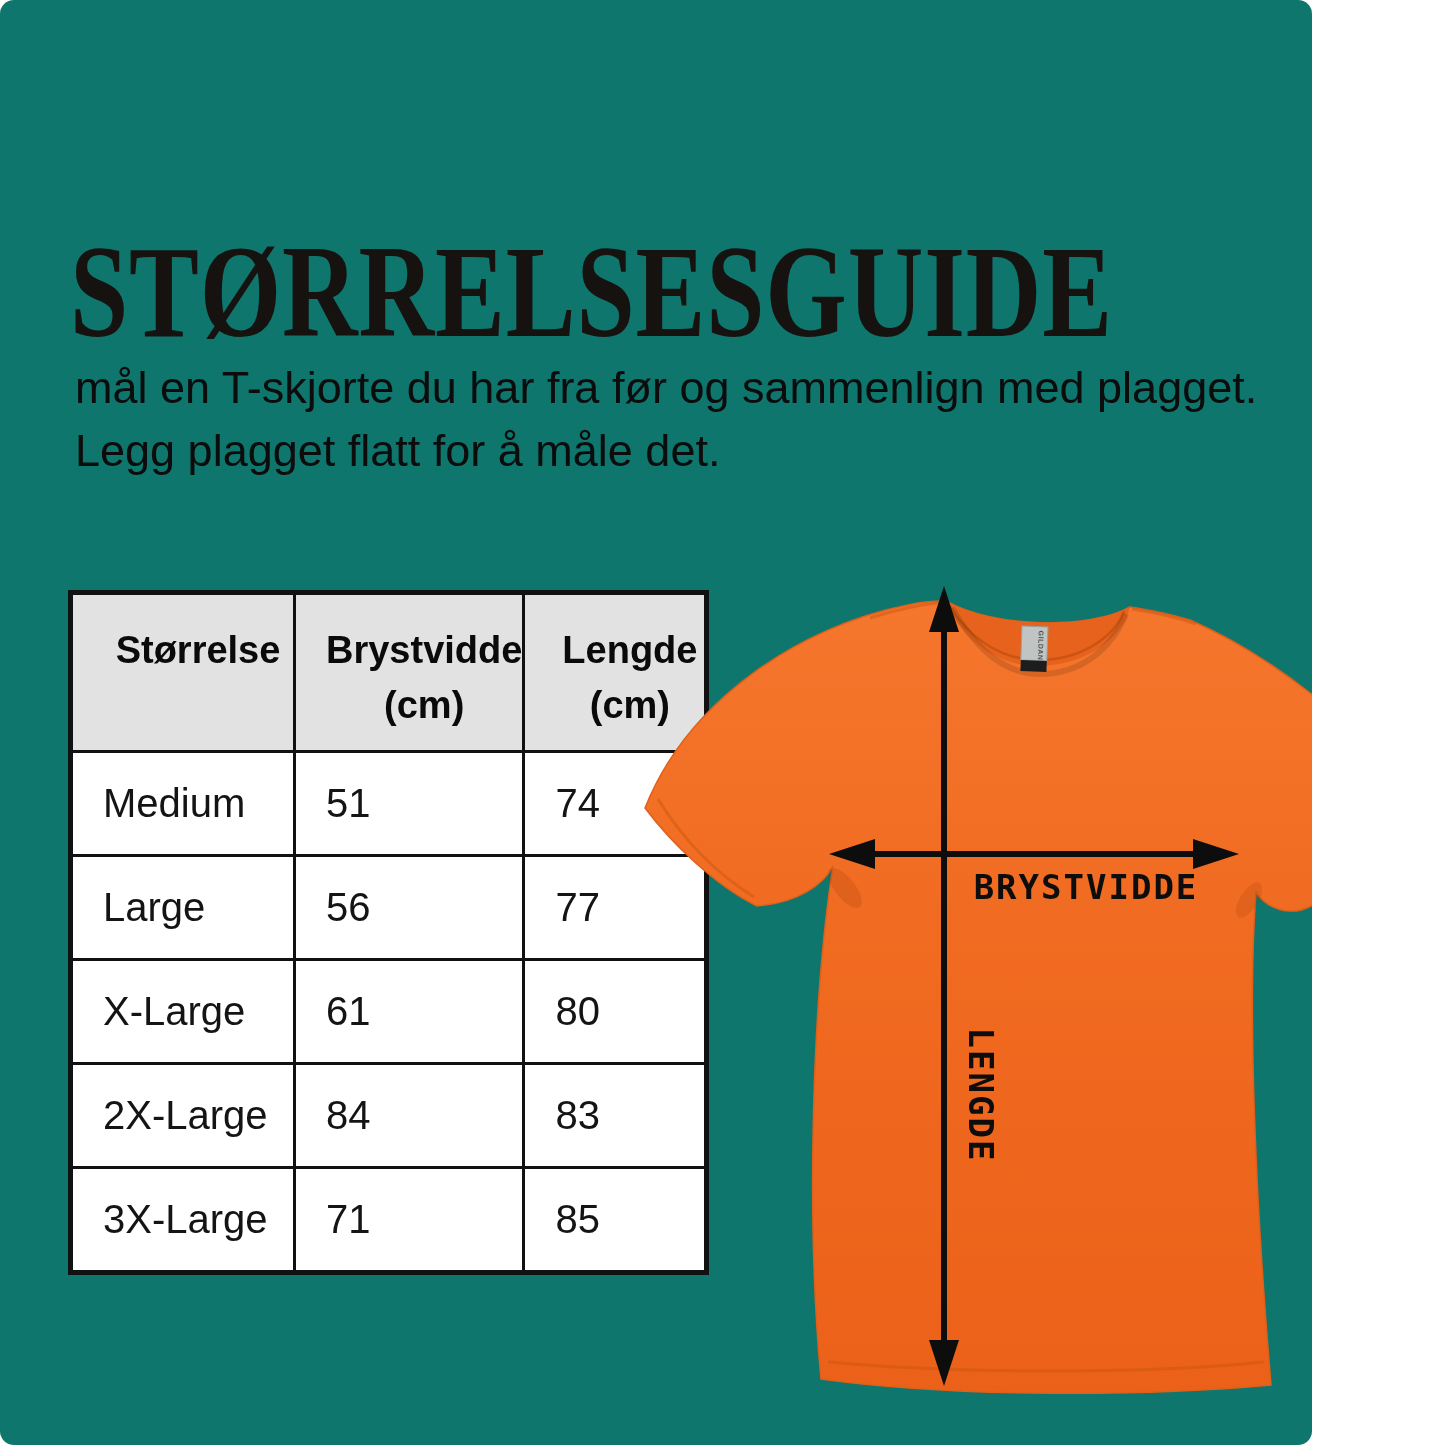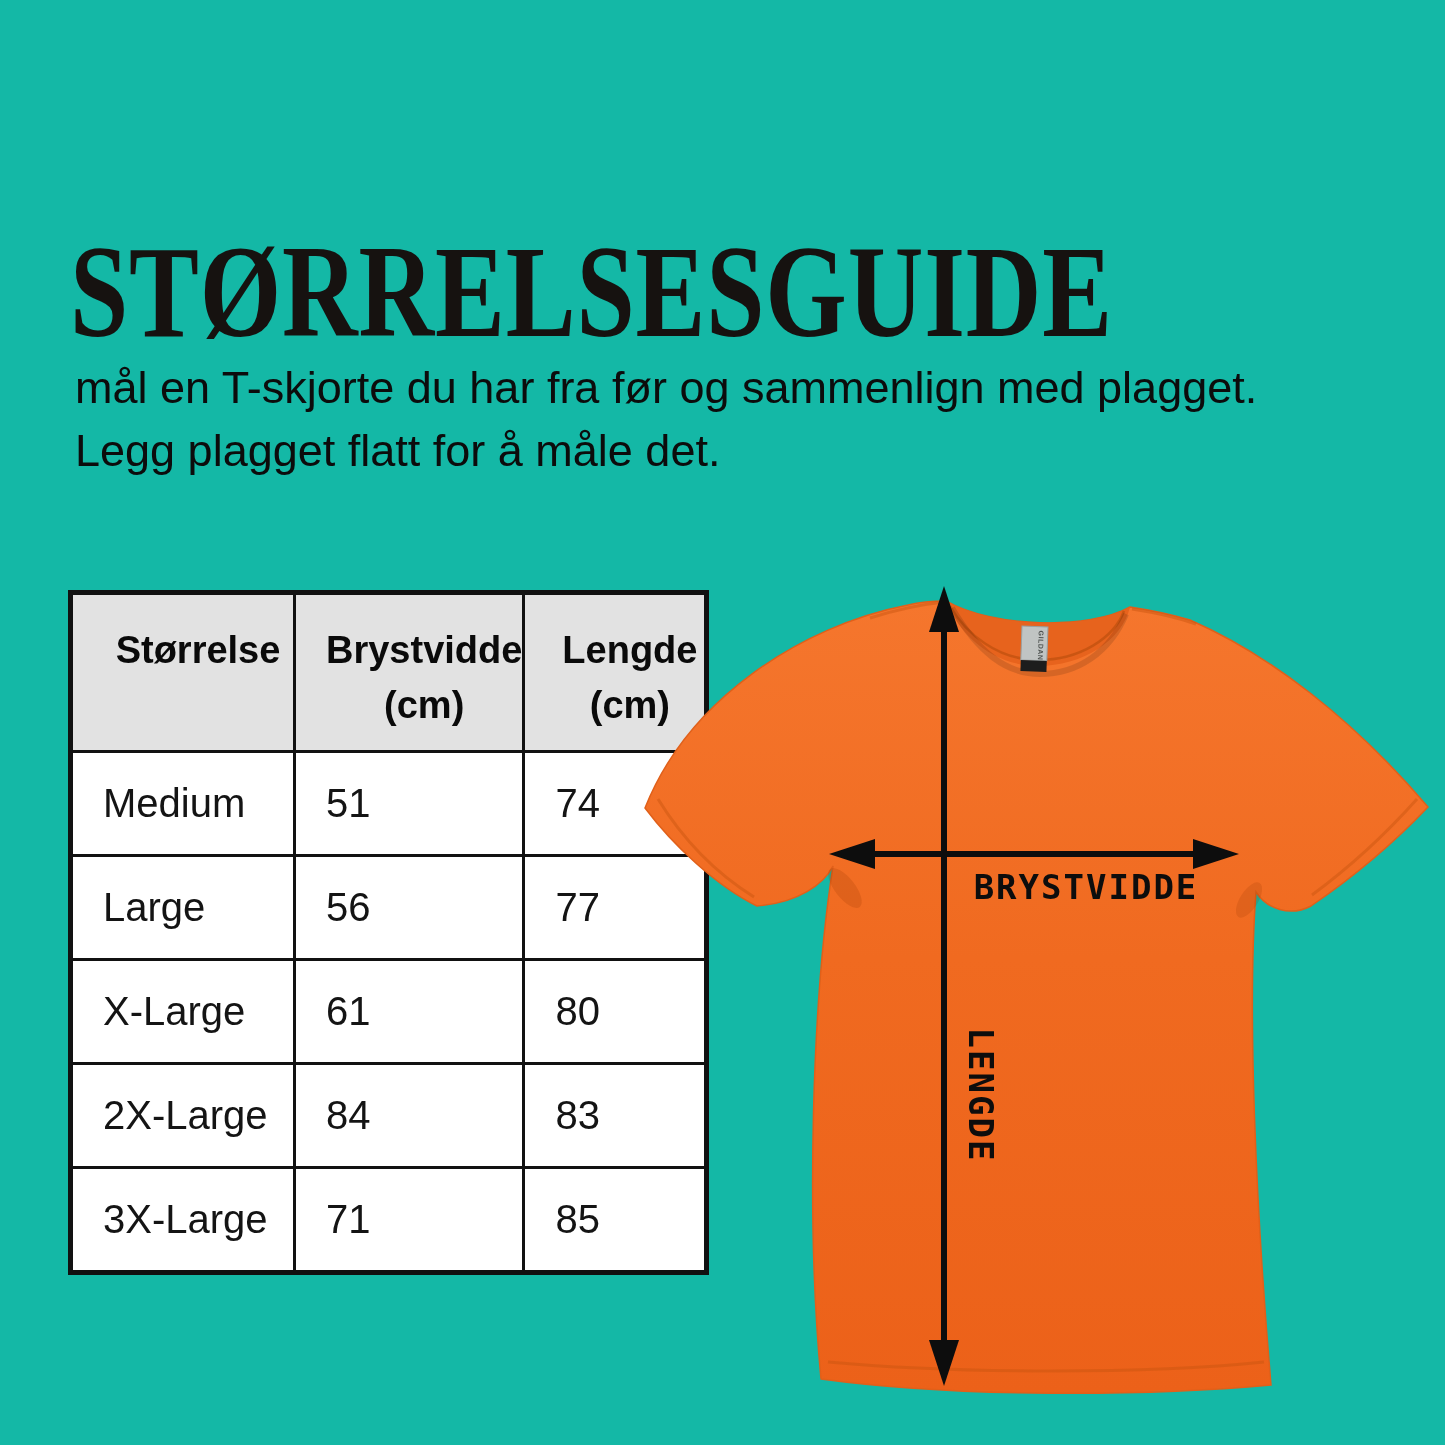--- a/index.html
+++ b/index.html
@@ -1,18 +1,18 @@
 <!DOCTYPE html>
 <html><head>
 <meta charset="utf-8">
 <style>
   html,body { margin:0; padding:0; background:#ffffff; }
   .canvas {
-    position:relative; width:1445px; height:1445px; background:#14b8a6;
-    font-family:"Liberation Sans", sans-serif; color:#0e0e0e; overflow:hidden;
+    position:relative; width:1312px; height:1445px; background:#0f766e;
+    font-family:"Liberation Sans", sans-serif; color:#0e0e0e; overflow:hidden;border-radius:14px;
   }
   .title {
     position:absolute; left:70px; top:226px;
     font-family:"Liberation Serif", serif; font-weight:700;
     font-size:131px; line-height:1.0; letter-spacing:1px; white-space:nowrap;
     transform:scaleX(0.80); transform-origin:left top; color:#161210;
   }
   .intro {
     position:absolute; left:75px; top:356px;
     font-size:45px; line-height:63px; color:#0c0c0c; white-space:nowrap;

